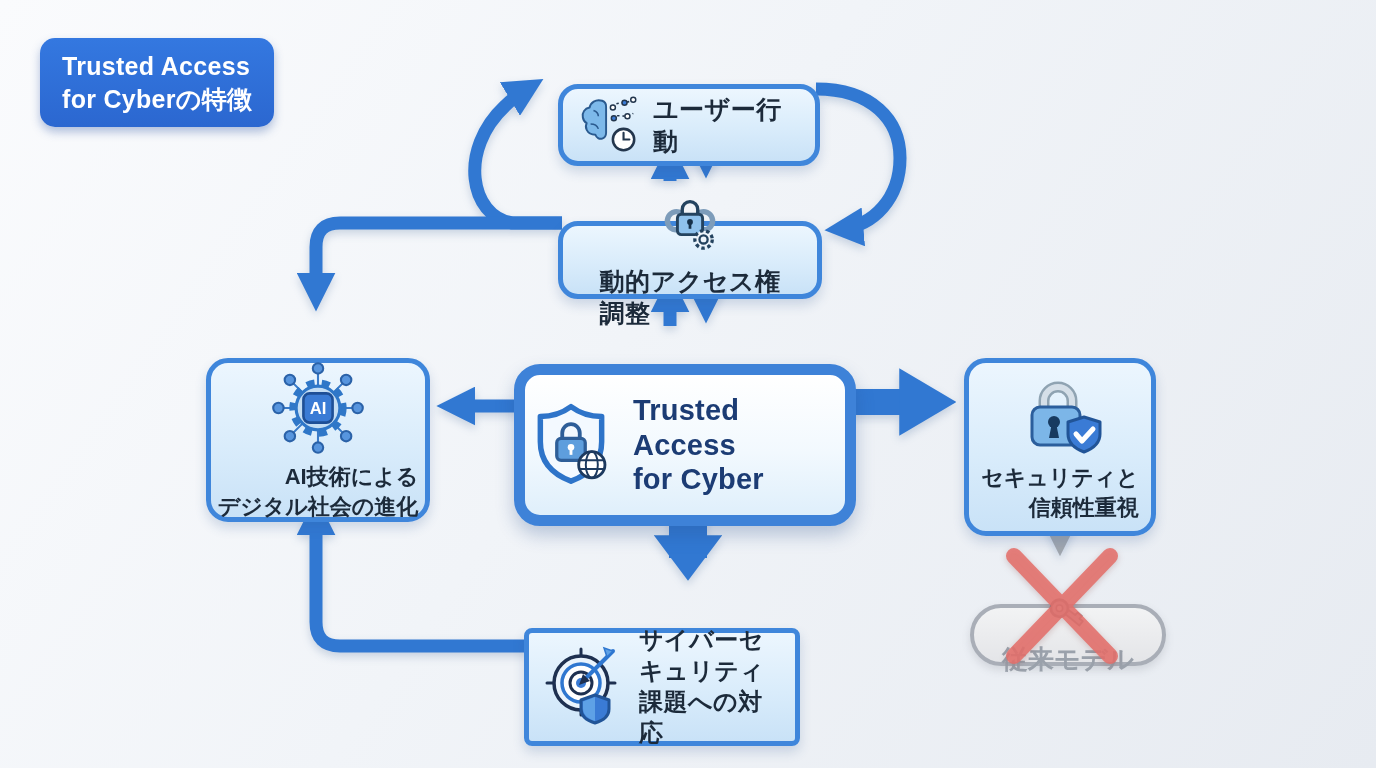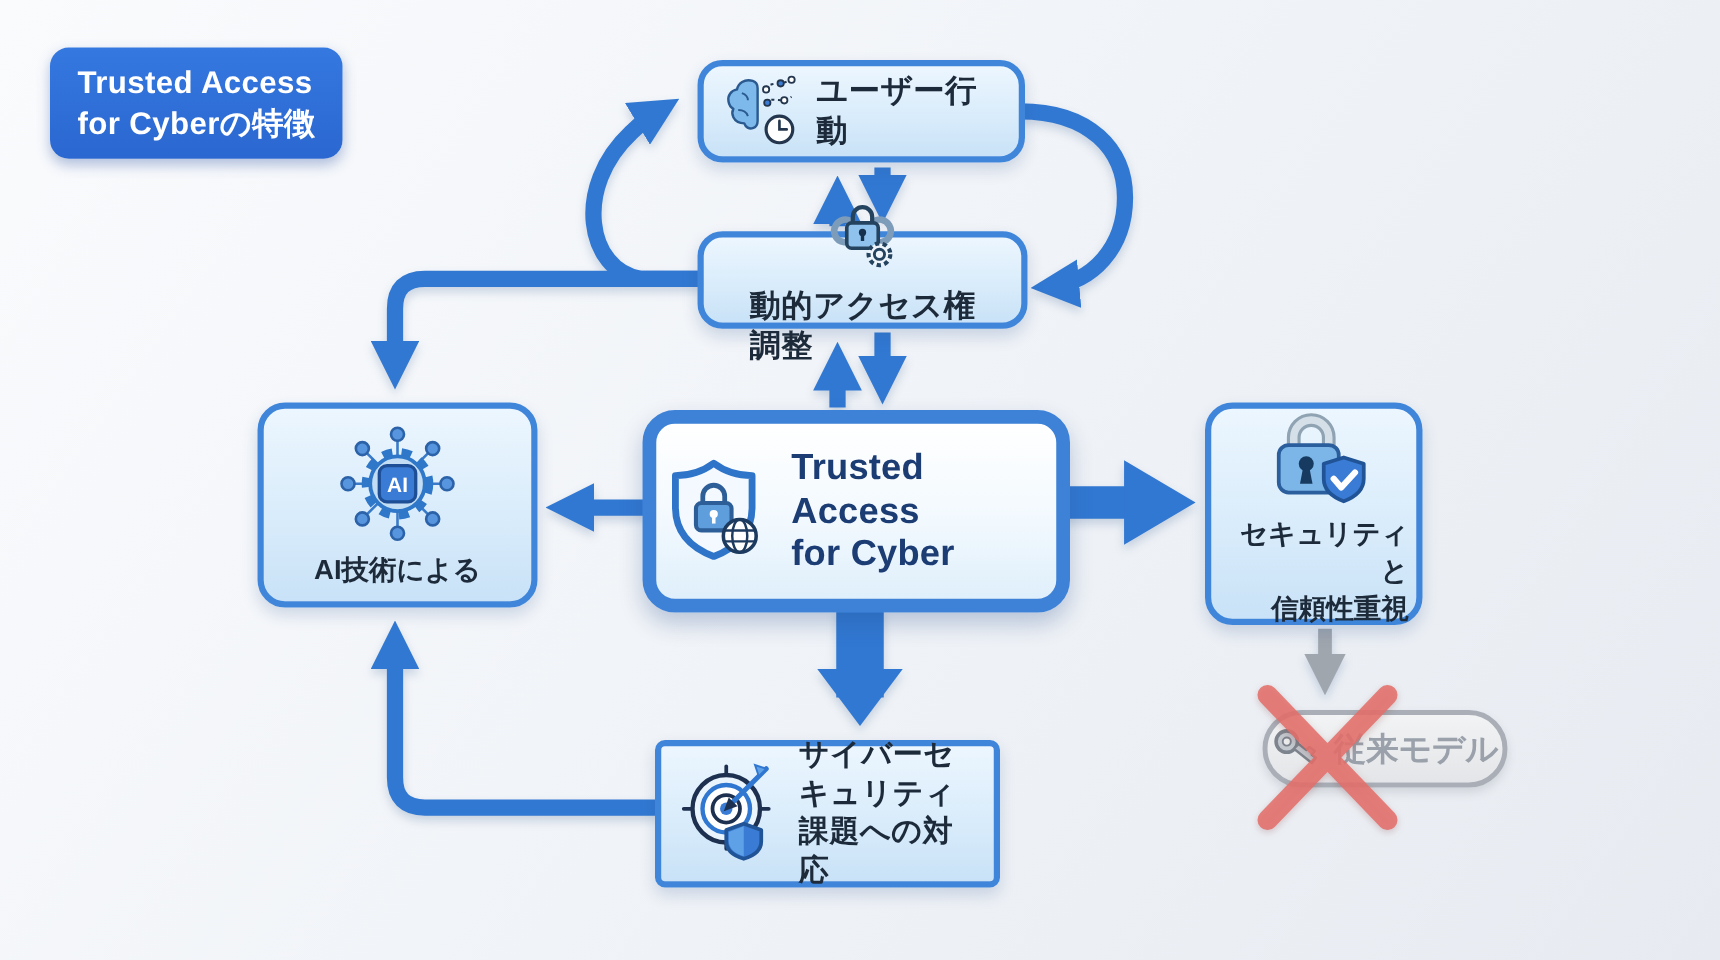--- a/index.html
+++ b/index.html
@@ -13,46 +13,46 @@
   .layer{position:absolute;left:0;top:0;pointer-events:none;}
   .arrows{filter:drop-shadow(0 4px 4px rgba(45,85,140,.22));z-index:1;}
   .overlay{z-index:5;filter:drop-shadow(0 2px 3px rgba(120,40,40,.25));}
 
   .node{
     position:absolute;z-index:2;box-sizing:border-box;
     background:linear-gradient(180deg,#ecf6fe 0%,#d9ecfb 55%,#c9e2f7 100%);
     border:5px solid #3f86db;border-radius:22px;
     box-shadow:0 6px 12px rgba(50,90,150,.20);
     display:flex;align-items:center;justify-content:center;
-    color:#1c2a3a;font-weight:bold;
+    color:#1c2a3a;font-weight:bold;margin-top:36px;
   }
   .pill-row{flex-direction:row;gap:12px;padding:6px 14px;}
   .pill-row .txt{font-size:25px;line-height:1.3;text-align:left;letter-spacing:.5px;}
   .col{flex-direction:column;gap:4px;padding:10px 6px;}
   .col .txt{font-size:22px;line-height:1.35;text-align:right;}
 
   .node-user{left:558px;top:48px;width:262px;height:82px;border-radius:20px;}
   .node-dynamic{left:558px;top:185px;width:264px;height:78px;border-radius:20px;flex-direction:column;}
   .node-center{
     left:514px;top:328px;width:342px;height:162px;
     border:11px solid #3e82d8;border-radius:26px;
     background:linear-gradient(180deg,#ffffff 0%,#f2f9fe 55%,#dfeffb 100%);
     box-shadow:0 9px 18px rgba(40,80,140,.28);
     gap:16px;
   }
   .node-center .txt{font-size:29px;line-height:1.2;color:#1c3c74;text-align:left;letter-spacing:.2px;}
   .node-ai{left:206px;top:322px;width:224px;height:164px;}
-  .node-security{left:964px;top:322px;width:174px;height:178px;}
+  .node-security{left:964px;top:322px;width:192px;height:178px;}
   .node-cyber{left:524px;top:592px;width:276px;height:118px;border-radius:8px;font-family:Liberation Serif, serif;}
   .node-cyber .txt{font-size:24px;}
   .node-legacy{
-    left:1010px;top:568px;width:196px;height:62px;
+    left:970px;top:568px;width:196px;height:62px;
     border:4px solid #a9aeb7;border-radius:31px;
     background:linear-gradient(180deg,#f2f3f4,#e4e5e8);
-    color:#9aa1ab;gap:8px;box-shadow:0 4px 8px rgba(90,95,105,.18);
+    color:#9aa1ab;gap:8px;box-shadow:0 4px 8px rgba(90,95,105,.18);flex-direction:column;
   }
   .node-legacy .txt{font-size:26px;}
 
   .badge{
     position:absolute;left:40px;top:38px;z-index:2;
     background:linear-gradient(180deg,#3478e0,#2b67d0);
     border-radius:15px;padding:12px 22px;
     box-shadow:0 5px 10px rgba(40,80,160,.35);
     color:#ffffff;font-weight:bold;font-size:25px;line-height:1.3;letter-spacing:.3px;
   }
@@ -173,20 +173,21 @@
         <circle cx="10" cy="48" r="5"></circle>
           <circle cx="21" cy="21" r="5"></circle>
       </g>
       <circle cx="48" cy="48" r="24" fill="none" stroke="#2f77c8" stroke-width="7" stroke-dasharray="7.5 7"></circle>
       <circle cx="48" cy="48" r="21" fill="#c3ddf4" stroke="#2f77c8" stroke-width="3"></circle>
       <rect x="34" y="34" width="28" height="28" rx="6" fill="#3a7bd5" stroke="#1e4f96" stroke-width="2.5"></rect>
       <text x="48" y="54" text-anchor="middle" font-size="16" font-weight="bold" fill="#ffffff">AI</text>
     </svg>
     <div class="txt">
       <div>AI技術による</div>
+      <div>デジタル社会の進化</div>
     </div>
   </div>
 
   <div class="node col node-security">
     <svg class="icon" width="92" height="88" viewBox="0 0 92 88">
       <path d="M30 38 v-8 a14 14 0 0 1 28 0 v8" fill="none" stroke="#8fa3b2" stroke-width="11"></path>
       <path d="M30 38 v-8 a14 14 0 0 1 28 0 v8" fill="none" stroke="#d5dfe8" stroke-width="6"></path>
       <rect x="18" y="36" width="48" height="38" rx="8" fill="#7cb6e8" stroke="#2b5e9c" stroke-width="3"></rect>
       <circle cx="40" cy="51" r="6" fill="#173a60"></circle>
       <path d="M37.5 54 l-2.5 13 h10 l-2.5-13z" fill="#173a60"></path>

